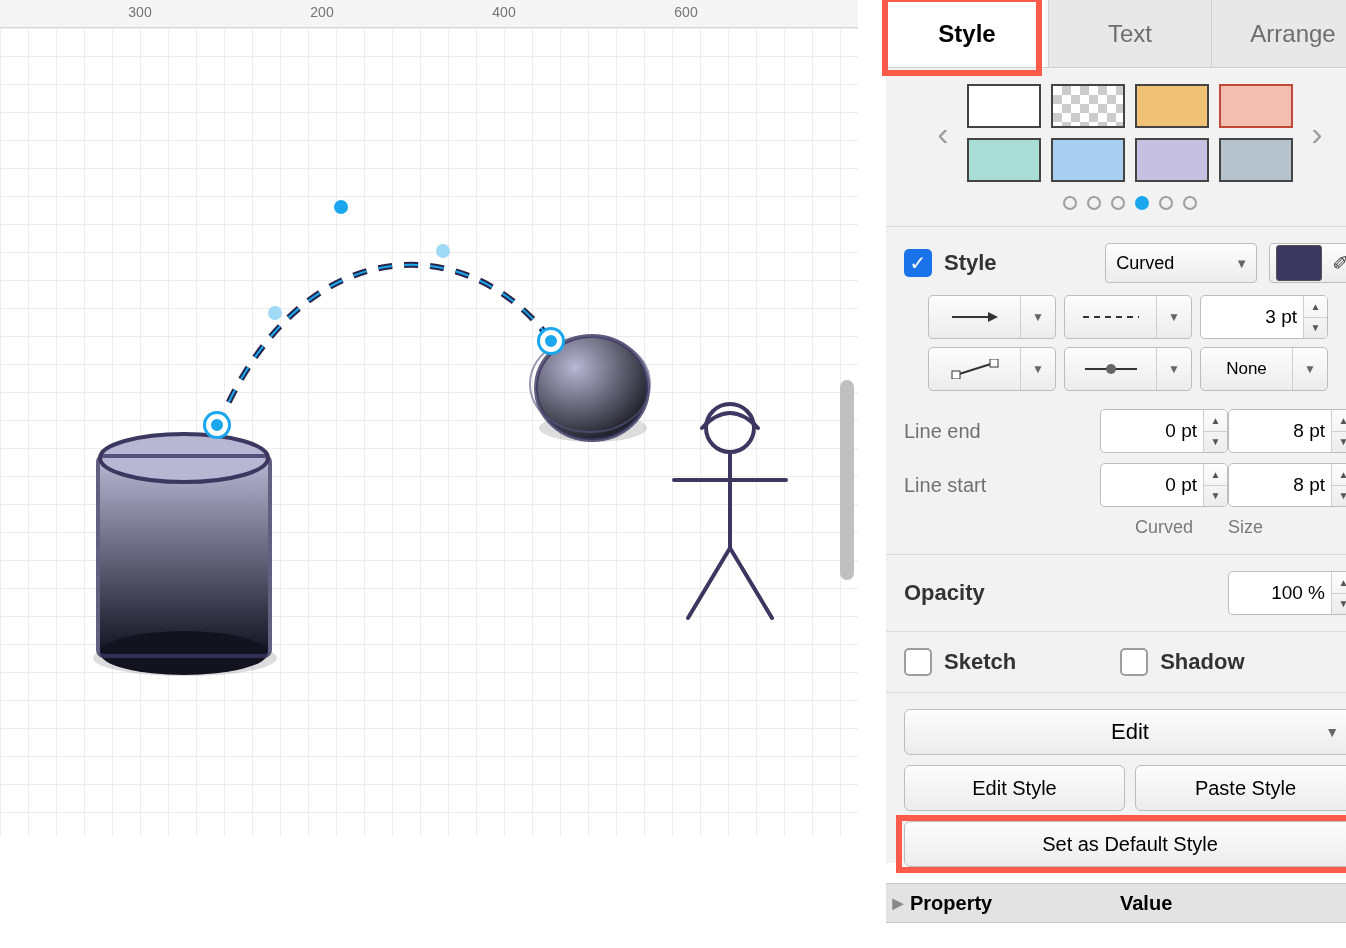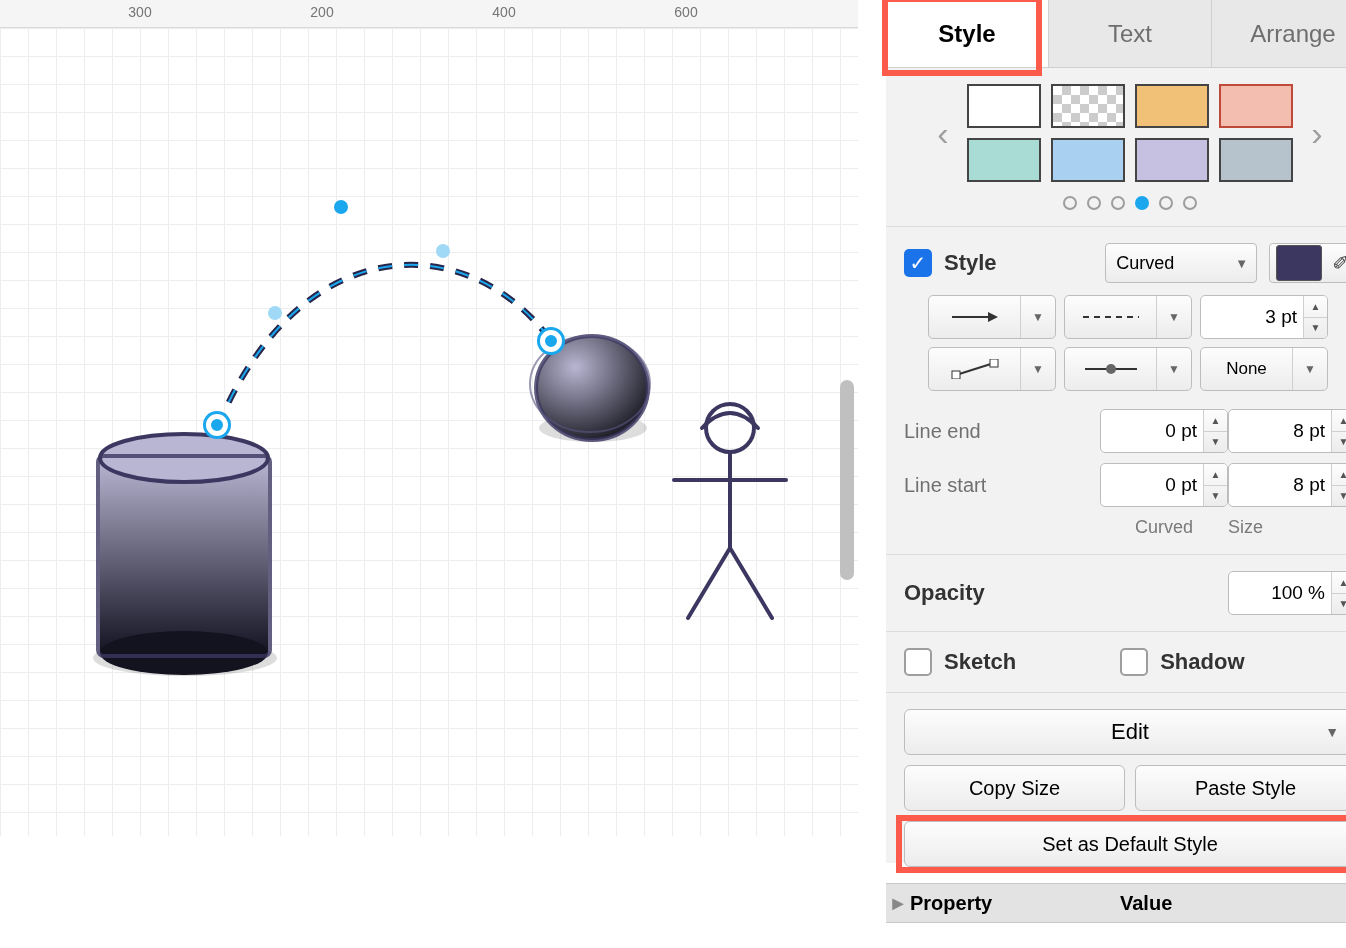--- a/index.html
+++ b/index.html
@@ -549,21 +549,21 @@
       <div class="lbl" style="font-weight:700">Shadow</div>
     </div>
   </div>
 
   <div class="section" style="position:relative">
     <div class="wide-select">
       <span>Edit</span>
       <span class="caret">▼</span>
     </div>
     <div class="two-btn">
-      <div class="btn">Copy Size</div>
+      <div class="btn">Edit Style</div>
       <div class="btn">Paste Style</div>
     </div>
     <div class="btn full">Set as Default Style</div>
     <div class="highlight-box" style="left:10px; bottom:10px; right:10px; height:58px"></div>
   </div>
 
   <div class="prop-header">
     <div class="tri">▶</div>
     <div class="pn">Property</div>
     <div>Value</div>

